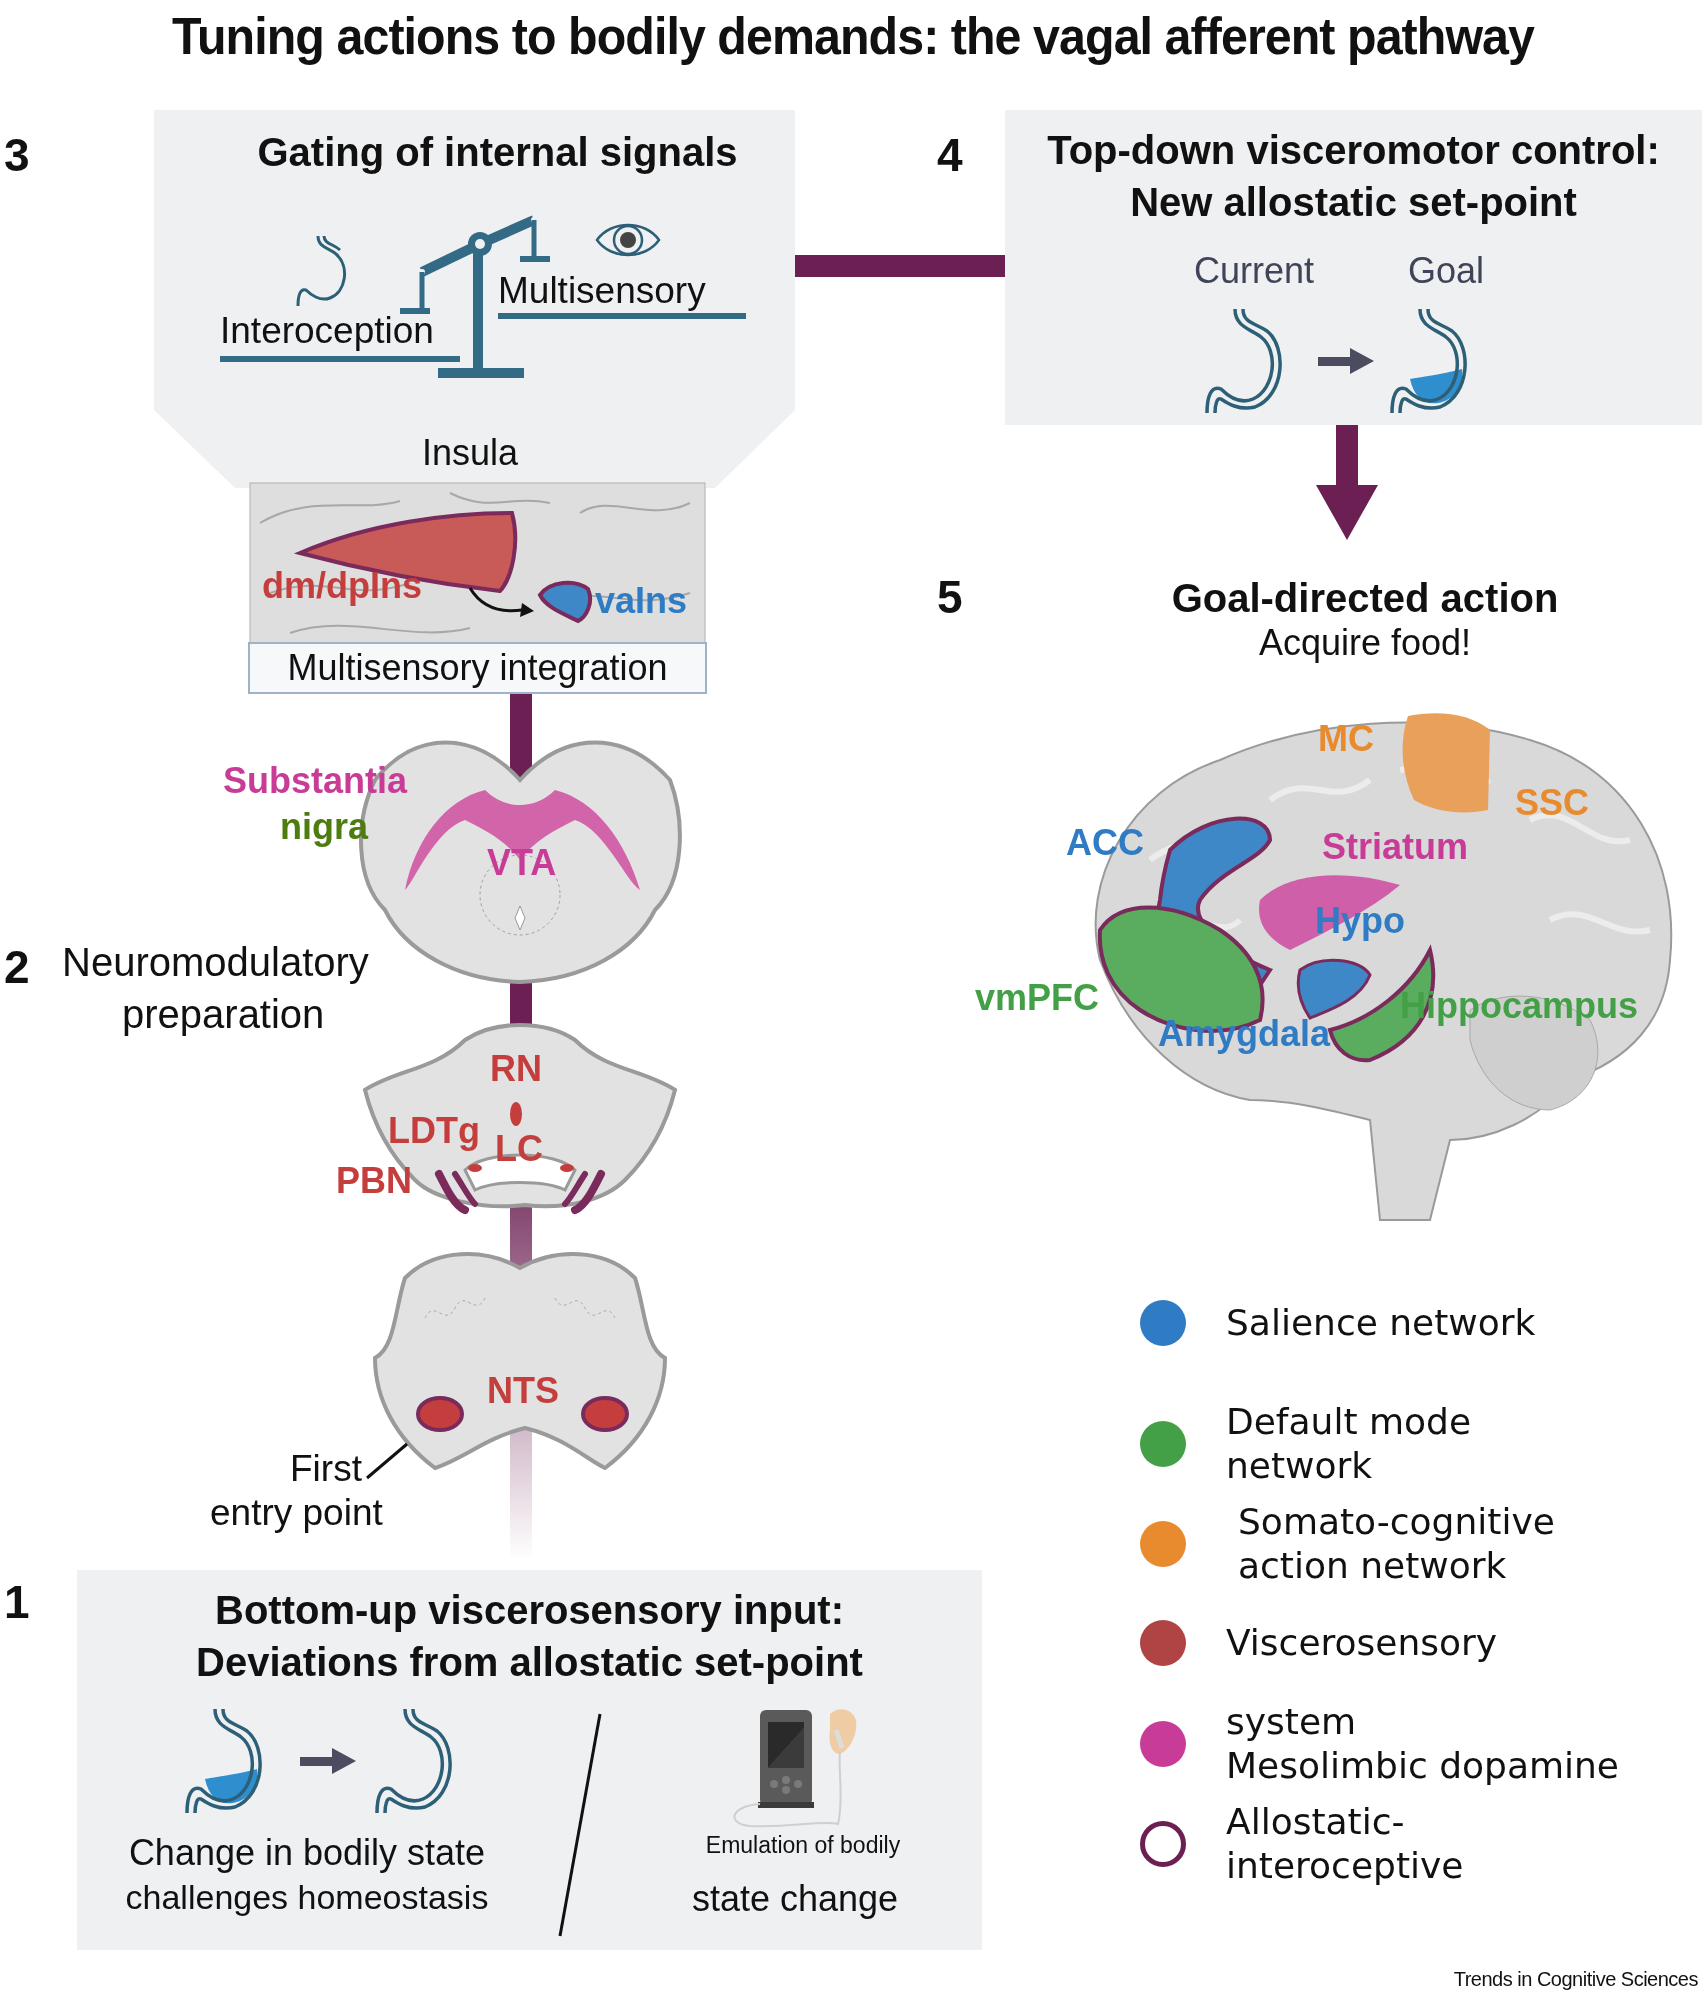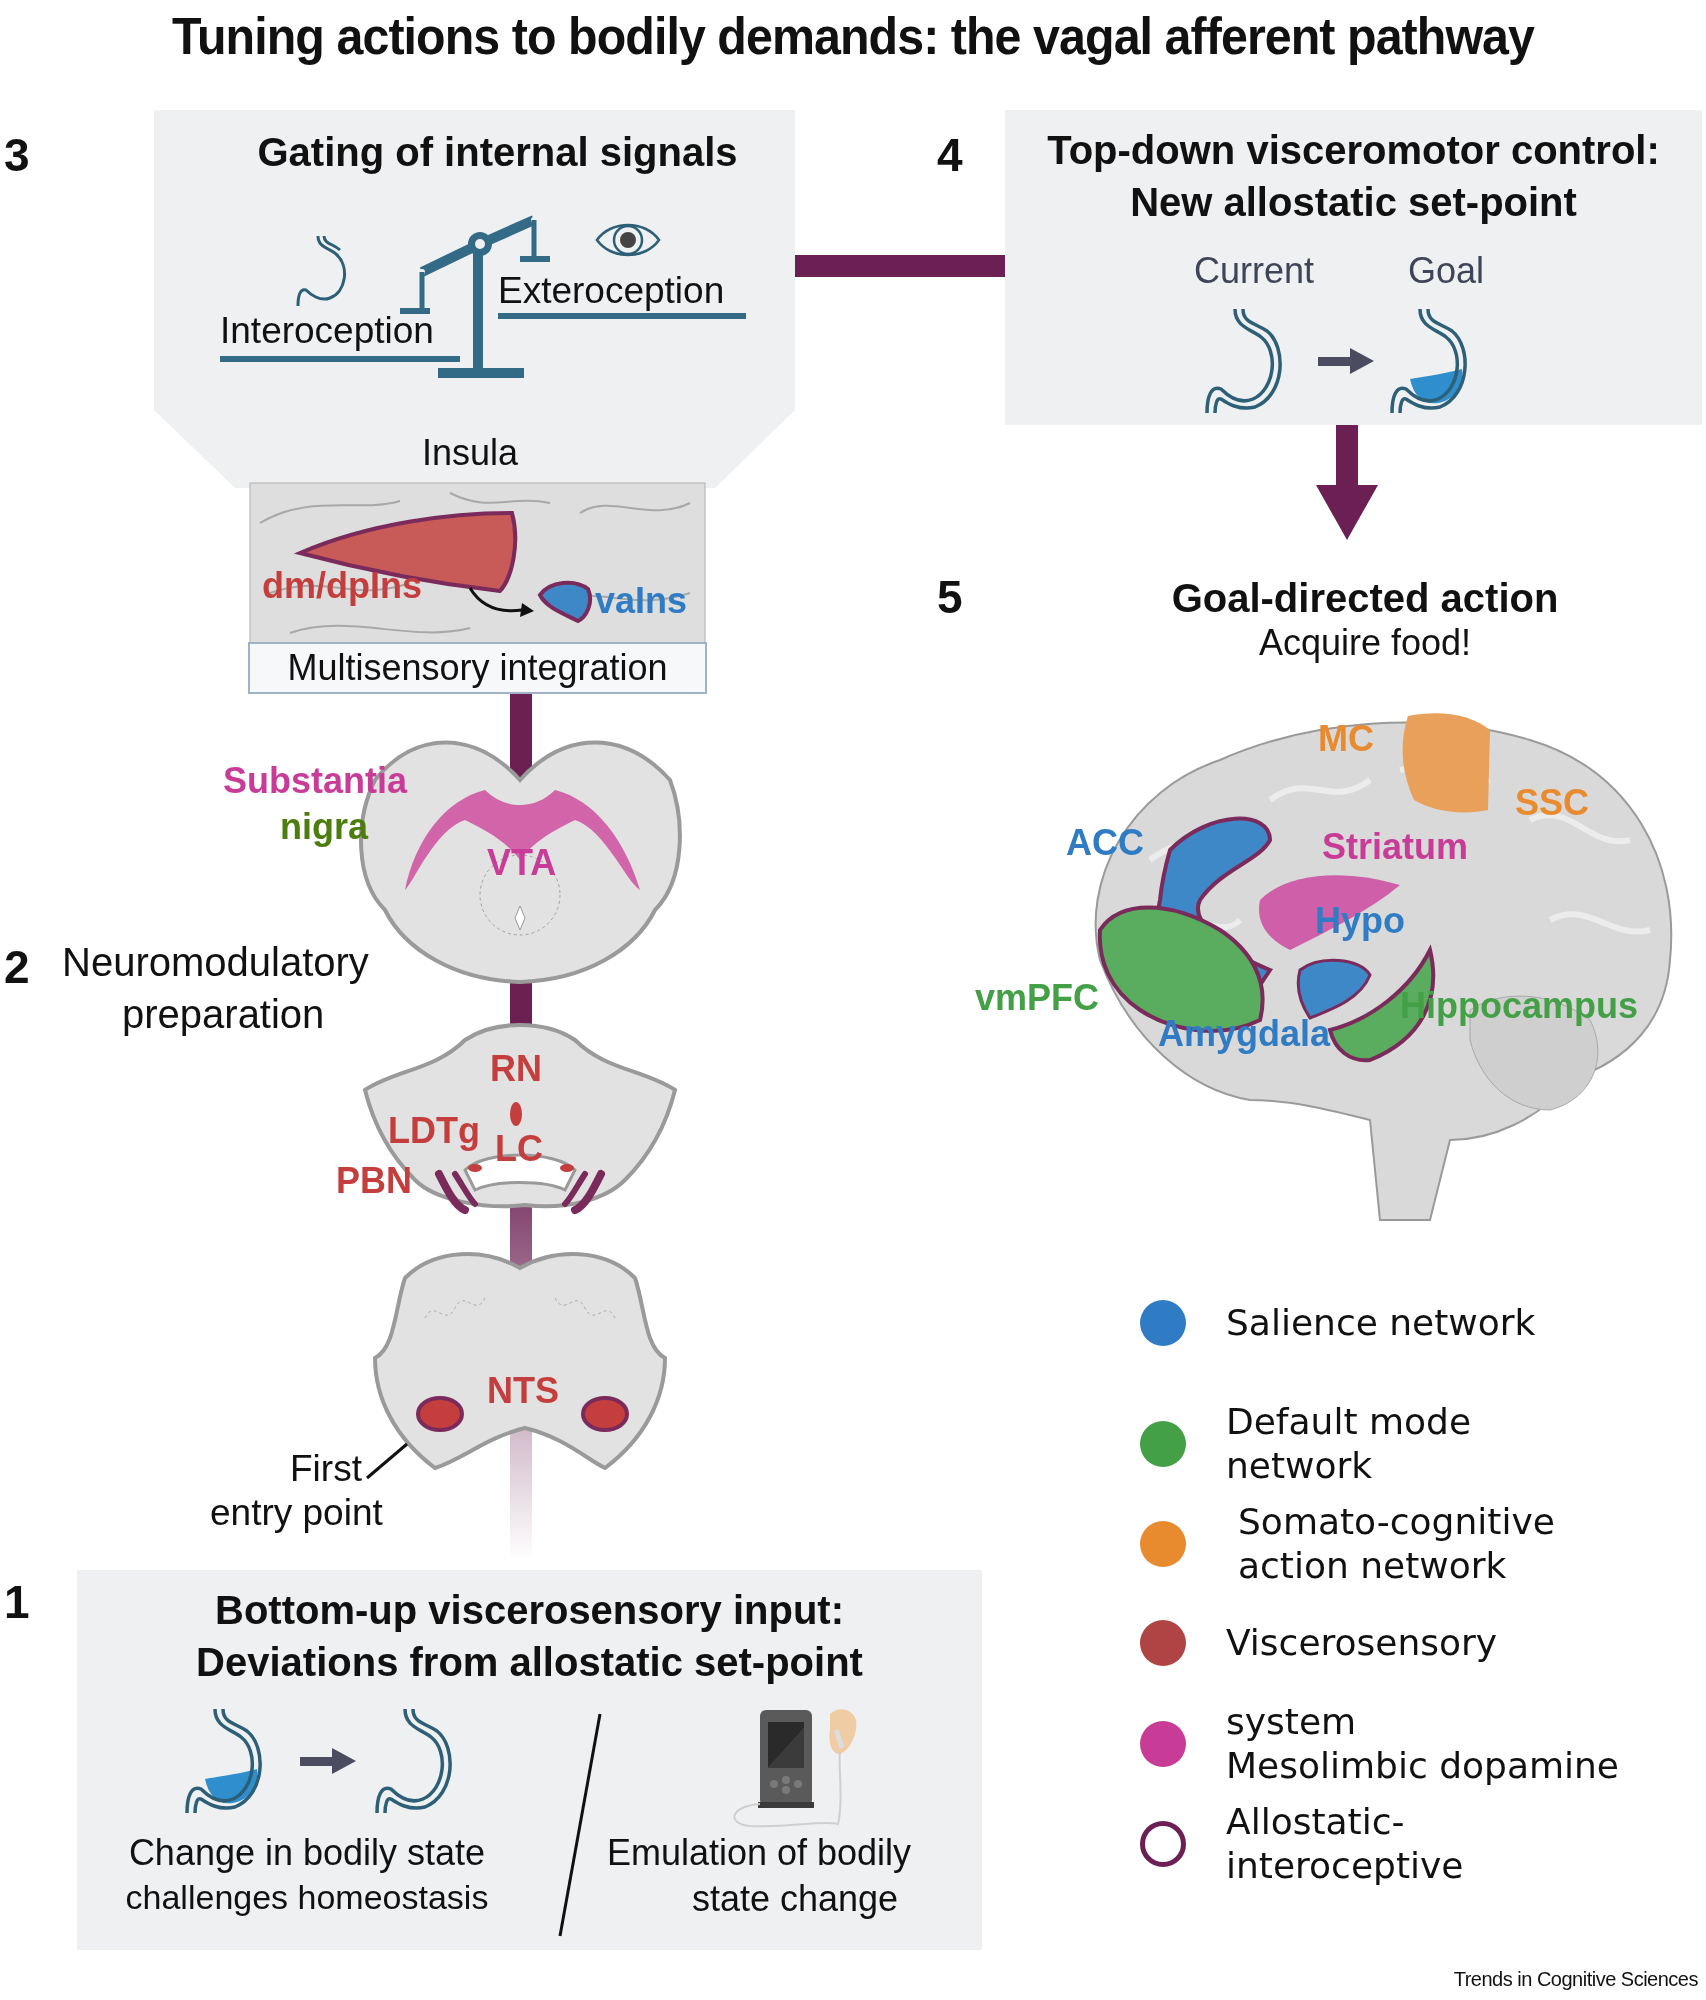--- a/index.html
+++ b/index.html
@@ -66,21 +66,21 @@
   <rect x="120" y="46" width="30" height="6" fill="#336a85"></rect>
 </svg>
 
 <svg style="left:595px;top:218px;" width="66" height="44" viewBox="0 0 66 44">
   <path d="M2 22 C16 2 50 2 64 22 C50 42 16 42 2 22 Z" fill="none" stroke="#2d5f77" stroke-width="2.5"></path>
   <circle cx="33" cy="22" r="14" fill="none" stroke="#2d5f77" stroke-width="2.5"></circle>
   <circle cx="33" cy="22" r="8" fill="#444"></circle>
 </svg>
 <div class="abs" style="left:220px;top:310px;font-size:37px;">Interoception</div>
 <div class="abs" style="left:220px;top:356px;width:240px;height:6px;background:#336a85;"></div>
-<div class="abs" style="left:498px;top:270px;font-size:37px;">Exteroception</div>
+<div class="abs" style="left:498px;top:270px;font-size:37px;">Multisensory</div>
 <div class="abs" style="left:498px;top:313px;width:248px;height:6px;background:#336a85;"></div>
 <div class="abs center" style="left:380px;top:432px;width:180px;font-size:36px;">Insula</div>
 
 <svg style="left:250px;top:483px;" width="455" height="172" viewBox="0 0 455 172">
   <rect x="0" y="0" width="455" height="172" fill="#dedede" stroke="#b0b0b0"></rect>
   <path d="M10 40 C60 10 110 30 150 18 M200 10 C240 30 260 12 300 20 M330 30 C360 10 400 40 440 20 M20 110 C80 90 100 120 160 100 M300 120 C350 100 380 130 440 110 M40 150 C100 130 160 160 220 145" stroke="#a8a8a8" stroke-width="2" fill="none"></path>
   <path d="M50 70 C120 40 200 30 262 30 C270 60 262 95 250 108 C180 100 110 86 50 70 Z" fill="#c85a58" stroke="#7b2a5c" stroke-width="4"></path>
   <path d="M290 112 C300 98 325 96 338 106 C344 120 336 134 328 138 C312 130 296 124 290 112 Z" fill="#3f88c8" stroke="#7b2a5c" stroke-width="4"></path>
   <path d="M220 105 C232 125 250 130 272 127" stroke="#111" stroke-width="3" fill="none"></path>
   <polygon points="272,120 284,128 270,134" fill="#111"></polygon>
@@ -213,21 +213,21 @@
   <circle cx="66" cy="80" r="4" fill="#7a7a7a"></circle>
   <circle cx="66" cy="90" r="4" fill="#7a7a7a"></circle>
   <circle cx="78" cy="84" r="4" fill="#7a7a7a"></circle>
   <rect x="38" y="102" width="56" height="6" fill="#3b3b3b"></rect>
   <path d="M110 14 C118 6 132 8 136 20 C138 34 130 50 120 54 C112 54 108 44 110 30 Z" fill="#f0cca4"></path>
   <path d="M116 30 L122 48" stroke="#ddd" stroke-width="5"></path>
   <path d="M40 104 C10 106 6 124 30 126 C70 128 100 120 118 124 C124 100 118 70 120 52" stroke="#cfcfcf" stroke-width="2" fill="none"></path>
 </svg>
 <div class="abs center" style="left:77px;top:1832px;width:460px;font-size:36px;">Change in bodily state</div>
 <div class="abs center" style="left:77px;top:1878px;width:460px;font-size:34px;">challenges homeostasis</div>
-<div class="abs center" style="left:574px;top:1832px;width:370px;font-size:36px;">Emulation of bodily</div>
+<div class="abs center" style="left:618px;top:1832px;width:370px;font-size:23px;">Emulation of bodily</div>
 <div class="abs center" style="left:610px;top:1878px;width:370px;font-size:36px;">state change</div>
 
 <div id="legend">
     <div class="legend-item" style="top: 1300px;">
       <div class="legend-dot" style="background: rgb(47, 124, 196);"></div>
       <div class="legend-text">
         <div>Salience network</div>
       </div>
     </div>
     <div class="legend-item" style="top: 1400px;">

